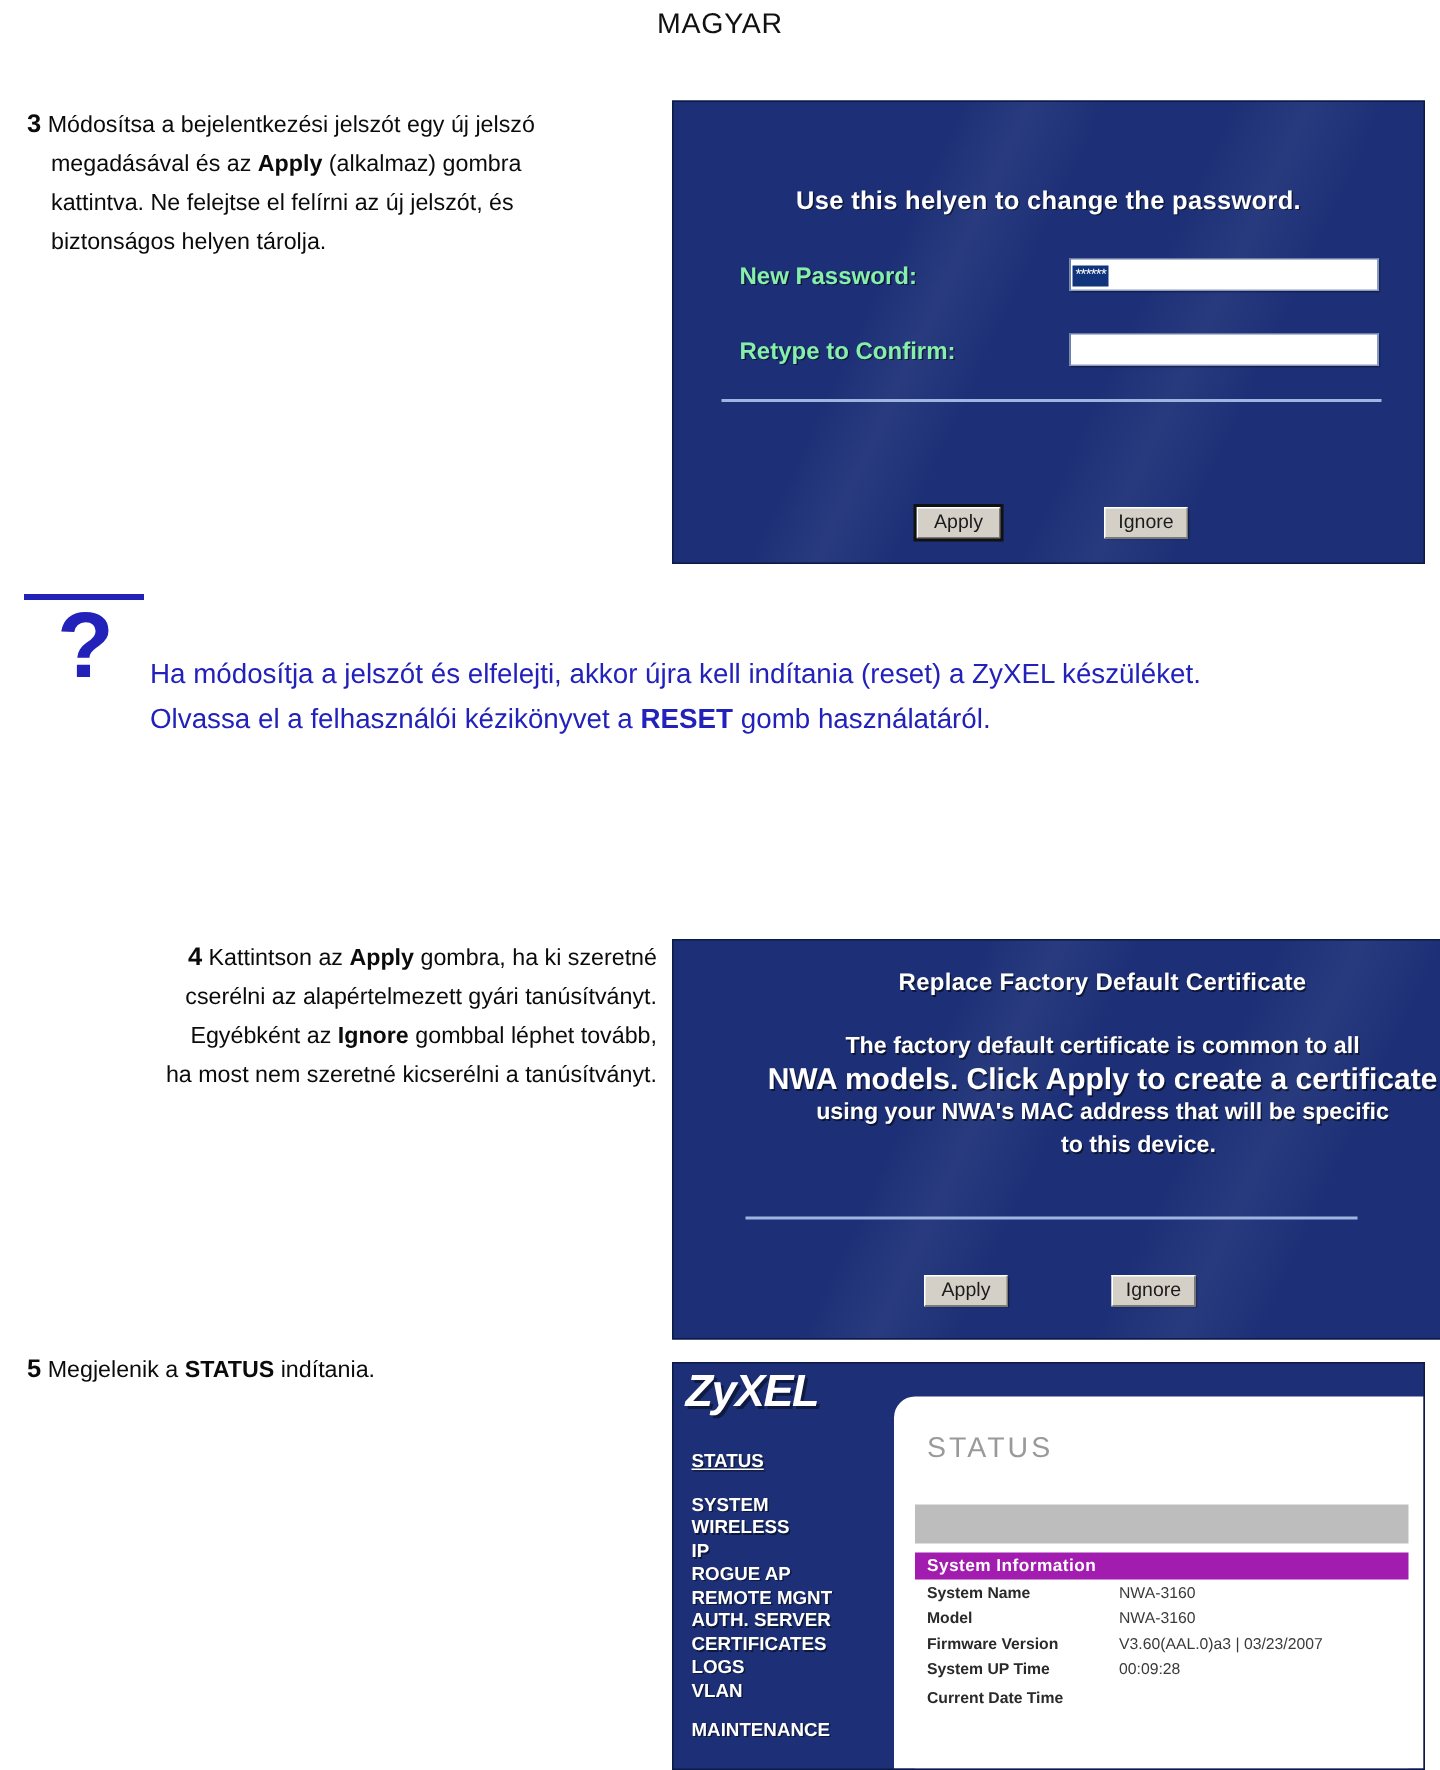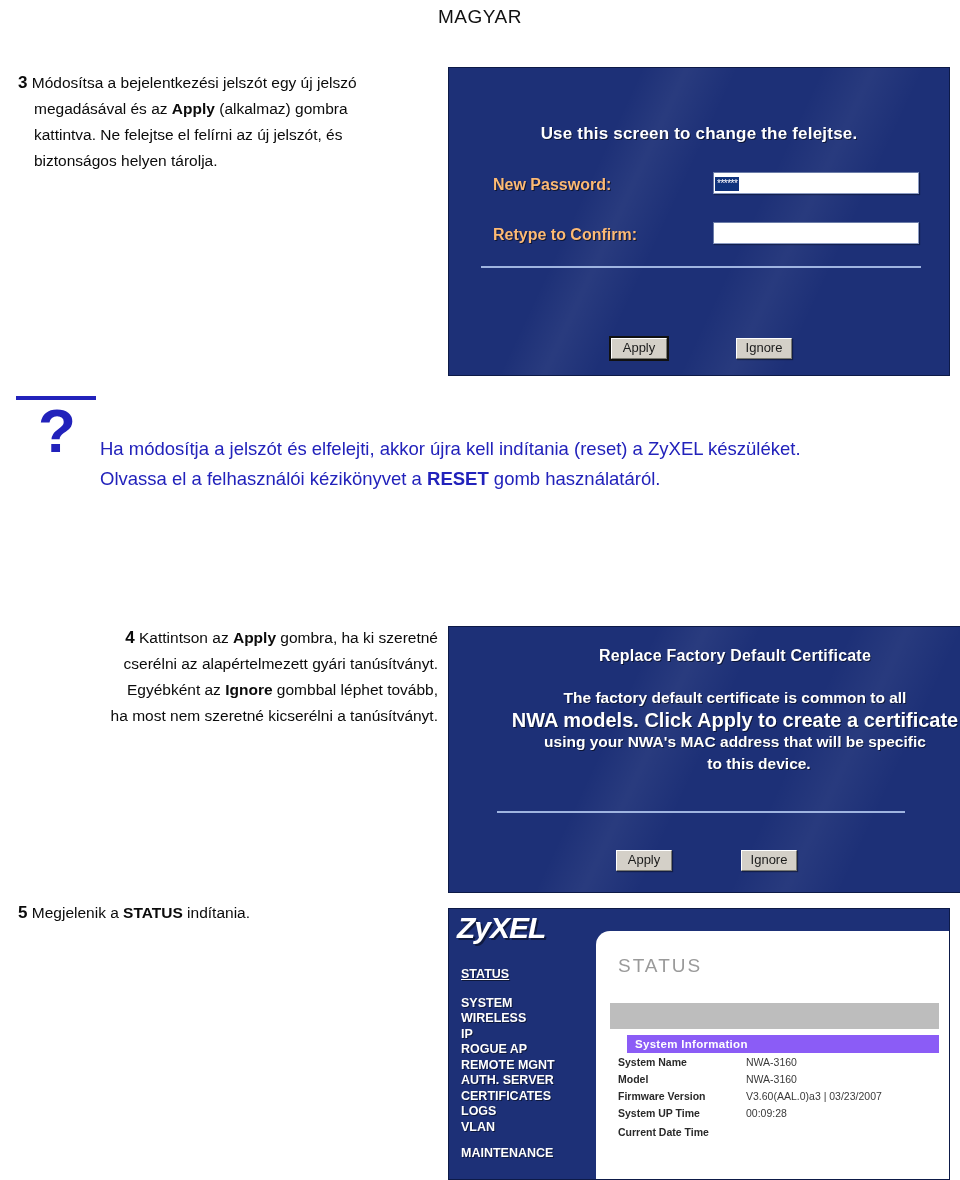--- a/index.html
+++ b/index.html
@@ -123,21 +123,21 @@
     position: absolute;
     width: 100%;
     text-align: center;
     color: #ffffff;
     font-weight: bold;
     text-shadow: 1px 1px 0 rgba(0,0,0,0.55);
   }
 
   .field-label {
     position: absolute;
-    color: #fdba74;
+    color: #86efac;
     font-weight: bold;
     font-size: 16px;
     text-shadow: 1px 1px 0 rgba(0,0,0,0.55);
   }
   .field-input {
     position: absolute;
     background: #ffffff;
     border: 1px solid #8b9bc4;
     border-top-color: #6b7ca8;
     border-left-color: #6b7ca8;
@@ -240,27 +240,26 @@
   }
   .table-wrap {
     position: absolute;
     left: 14px;
     top: 104px;
     right: 10px;
     bottom: 0;
     background: #ffffff;
   }
   .tbl-header {
-    background: #8b5cf6;
+    background: #a21caf;
     color: #ffffff;
     font-weight: bold;
     font-size: 11.5px;
     padding: 3px 0 3px 8px;
     letter-spacing: 0.3px;
-    margin-left: 17px;
   }
   .tbl-row {
     display: flex;
     font-size: 10.5px;
     padding: 2.5px 0 2.5px 8px;
     color: #2a2a2a;
   }
   .tbl-row .k { width: 128px; font-weight: bold; flex: 0 0 128px; }
   .tbl-row .v { color: #3a3a3a; }
 </style>
@@ -275,21 +274,21 @@
   <span class="indent">
     <span>megadásával és az </span><span class="b">Apply</span><span> (alkalmaz) gombra</span>
   </span>
   <span class="indent">kattintva. Ne felejtse el felírni az új jelszót, és</span>
   <span class="indent">biztonságos helyen tárolja.</span>
 </div>
 
 <div class="shot" id="shot-password" style="left:448px; top:67px; width:502px; height:309px;">
   <div class="sheen"></div>
 
-  <div class="shot-title" style="top:56px; font-size:17px;">Use this screen to change the felejtse.</div>
+  <div class="shot-title" style="top:56px; font-size:17px;">Use this helyen to change the password.</div>
 
   <div class="field-label" style="left:44px; top:108px;">New Password:</div>
   <div class="field-input" style="left:264px; top:104px; width:206px; height:22px;">
     <span class="sel">******</span>
   </div>
 
   <div class="field-label" style="left:44px; top:158px;">Retype to Confirm:</div>
   <div class="field-input" style="left:264px; top:154px; width:206px; height:22px;">
     <span class="sel" style="background:transparent;"></span>
   </div>

